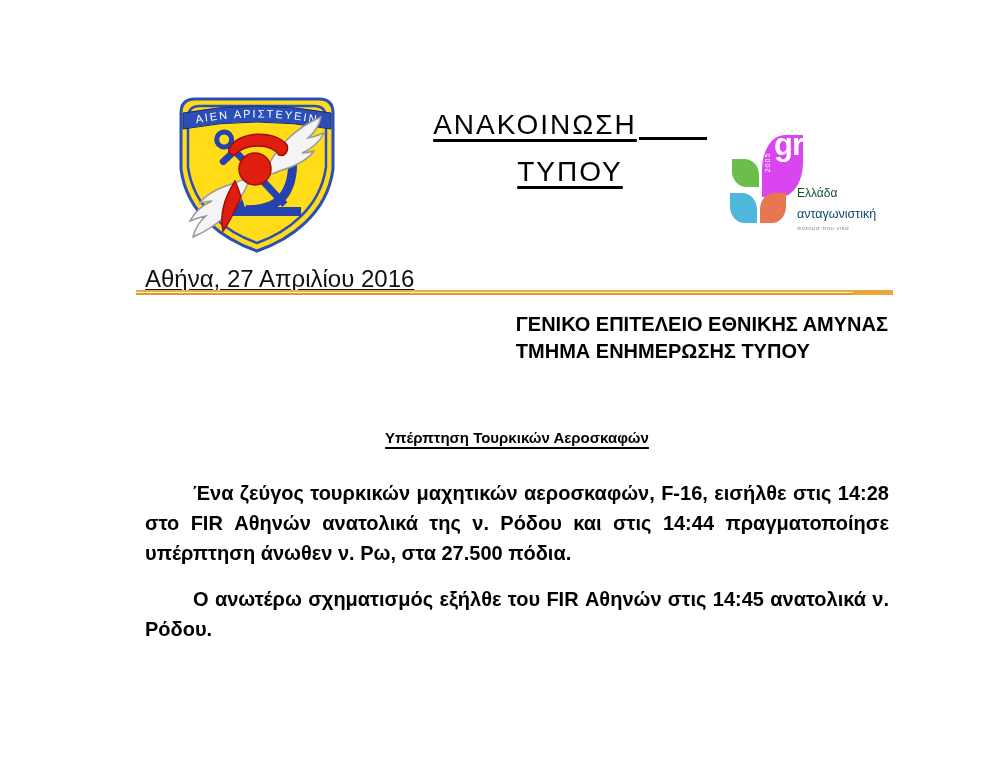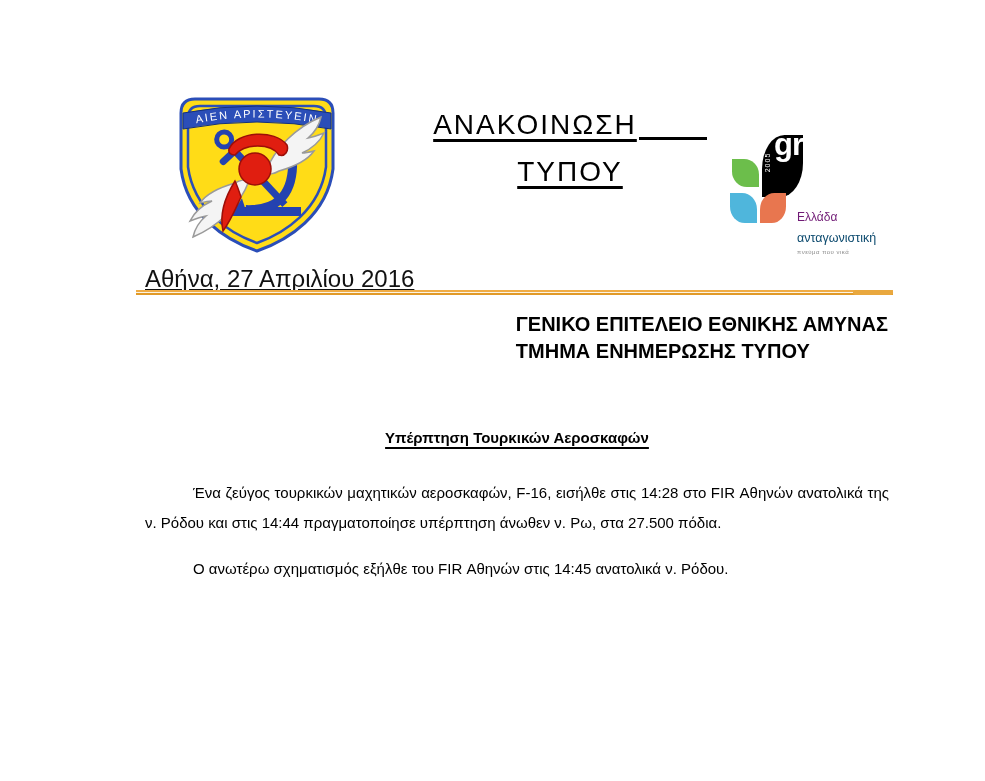--- a/index.html
+++ b/index.html
@@ -33,21 +33,21 @@
   .gr-mark{
     position:absolute;right:0px;top:-6px;
     font-size:31px;font-weight:bold;color:#fff;line-height:1;letter-spacing:-1px;
   }
   .gr-year{
     position:absolute;left:-4px;top:24px;
     font-size:7px;color:#fff;letter-spacing:1px;
     transform:rotate(-90deg);
   }
   .gr-caption{position:absolute;left:71px;top:55px;line-height:1.1;}
-  .gr-cap1{font-size:12px;color:#701a75;margin-top:24px;}
+  .gr-cap1{font-size:12px;color:#14532d;}
   .gr-cap2{font-size:12.5px;color:#0c4a6e;margin-top:8px;}
   .gr-cap3{font-size:6px;color:#888;margin-top:3px;letter-spacing:0.5px;}
   
   .date-line{position:absolute;left:145px;top:265px;font-size:24px;color:#111;text-decoration:underline;}
   .divider{
     position:absolute;left:136px;top:290px;width:757px;height:5px;
     background:linear-gradient(180deg,#F0AC45 0%,#F0AC45 34%,#FBF3E2 42%,#FBF3E2 58%,#E19A28 66%,#E19A28 100%);
   }
   .divider-cap{
     position:absolute;right:0;top:0;width:40px;height:5px;border-radius:3px;
@@ -58,22 +58,22 @@
   }
   
   .subject{
     position:absolute;left:145px;top:429px;width:744px;
     text-align:center;font-weight:bold;font-size:15px;color:#000;
     text-decoration:underline;text-decoration-thickness:2px;text-underline-offset:4px;
   }
   .body-text{position:absolute;left:145px;top:478px;width:744px;}
   .body-text p{
     margin:0 0 16px 0;
-    font-size:15px;line-height:30px;color:#000;
-    text-align:justify;text-indent:48px;
+    font-size:20px;line-height:30px;color:#000;
+    text-align:justify;text-indent:48px;font-weight:bold;
   }
 </style>
 </head>
 <body>
 
 <div class="page">
 
   <div class="emblem">
     <svg width="180" height="172" viewBox="0 0 180 172">
 
@@ -108,21 +108,21 @@
     </svg>
   </div>
 
   <div class="doc-title">
     <div><span class="u">ΑΝΑΚΟΙΝΩΣΗ</span><span class="title-tail"></span></div>
     <div><span class="u">ΤΥΠΟΥ</span></div>
   </div>
 
   <div class="gr-logo">
     <div class="leaf leaf-green" style="background-color: rgb(108, 190, 75);"></div>
-    <div class="leaf leaf-blue" style="background-color: #000000;">
+    <div class="leaf leaf-blue" style="background-color: #d946ef;">
       <span class="gr-mark">gr</span>
       <span class="gr-year">2005</span>
     </div>
     <div class="leaf leaf-cyan" style="background-color: rgb(79, 182, 220);"></div>
     <div class="leaf leaf-orange" style="background-color: rgb(232, 118, 79);"></div>
     <div class="gr-caption">
       <div class="gr-cap1">Ελλάδα</div>
       <div class="gr-cap2">ανταγωνιστική</div>
       <div class="gr-cap3">πνεύμα που νικά</div>
     </div>

